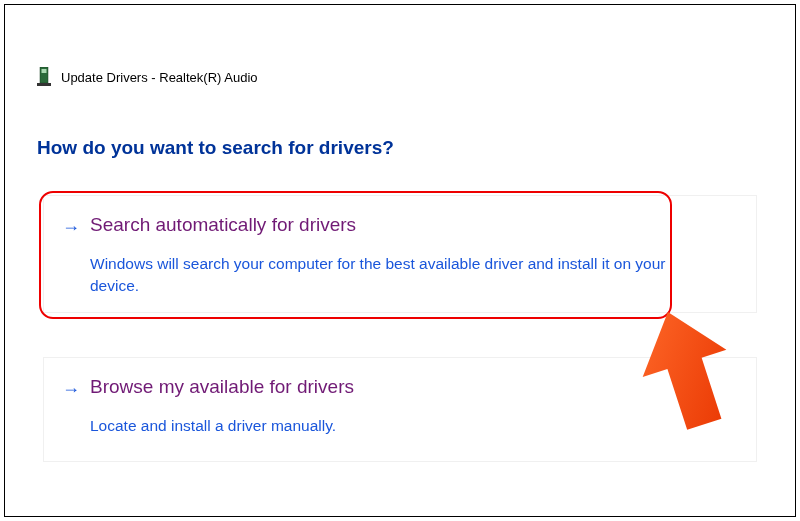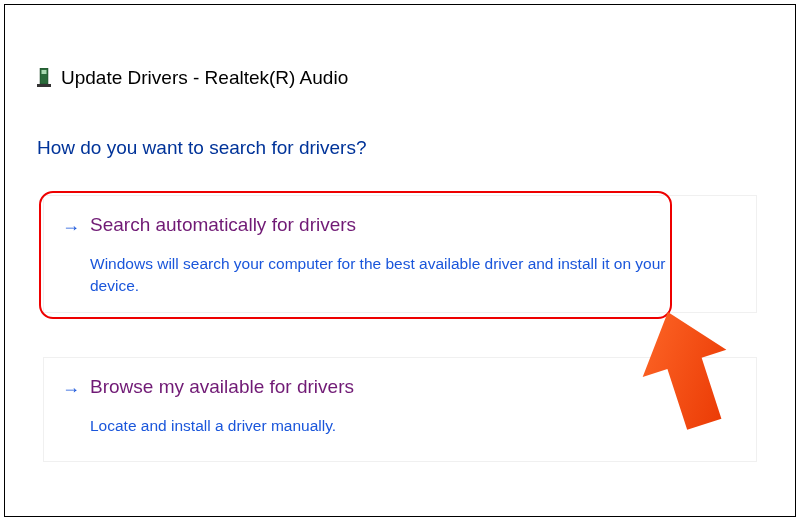--- a/index.html
+++ b/index.html
@@ -31,32 +31,32 @@
       display: flex;
       align-items: center;
       gap: 10px;
     }
     .device-icon {
       width: 14px;
       height: 20px;
       display: inline-block;
     }
     .header-text {
-      font-size: 19px;
+      font-size: 13px;
       color: #000000;
       font-weight: 400;
       text-align: center;
     }
     .heading {
       position: absolute;
       top: 132px;
       left: 32px;
       font-size: 19px;
       color: #003399;
-      font-weight: 400;
+      font-weight: 700;
     }
     .option {
       position: absolute;
       left: 38px;
       right: 38px;
       background: #ffffff;
       border: 1px solid #f0f0f0;
       padding: 18px 18px 16px 18px;
       cursor: pointer;
     }

